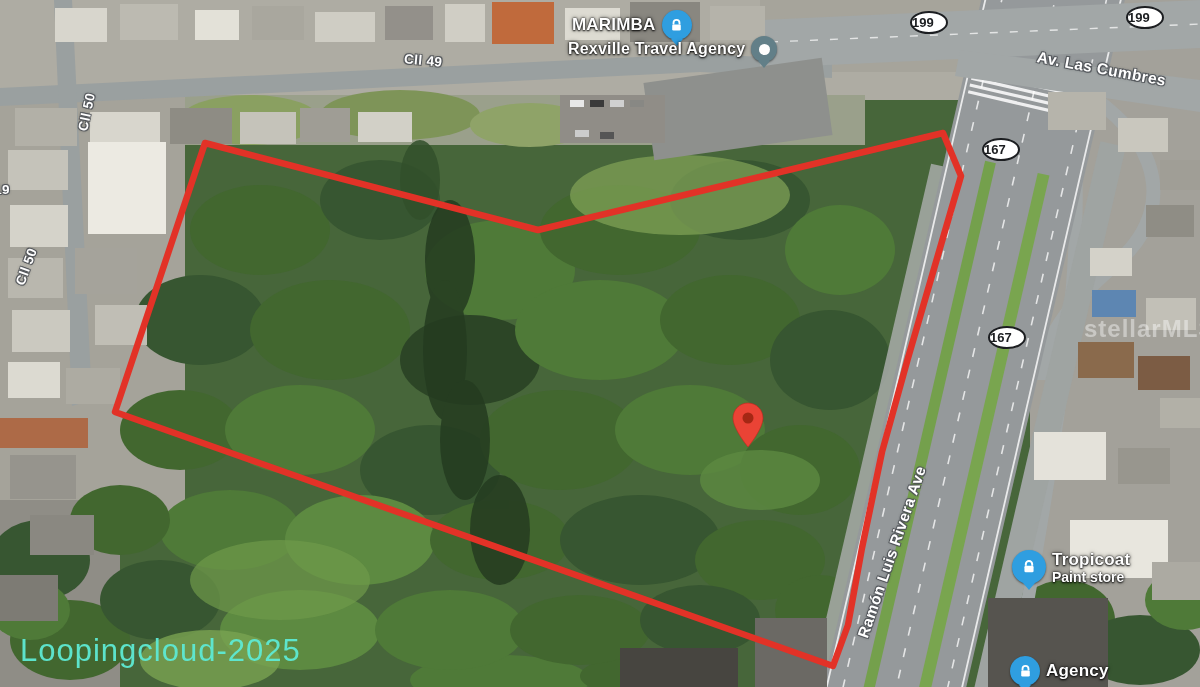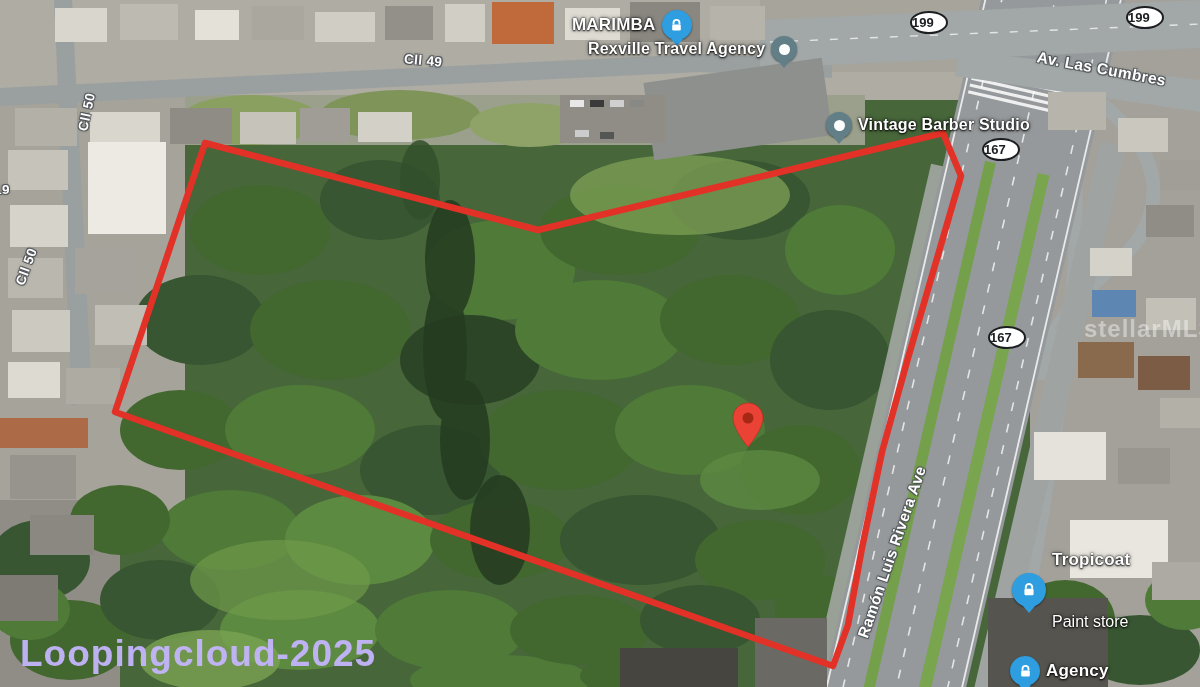--- a/index.html
+++ b/index.html
@@ -11,21 +11,21 @@
   .layer{position:absolute;left:0;top:0;width:1200px;height:687px;pointer-events:none;}
 
   
   .poi{
     position:absolute;display:flex;align-items:center;gap:6px;
     color:#fff;font-weight:bold;
     text-shadow:0 1px 2px rgba(0,0,0,.85),0 0 2px rgba(0,0,0,.9),0 0 4px rgba(0,0,0,.6);
     white-space:nowrap;
   }
   .poi .txt{font-size:16px;letter-spacing:.2px;}
-  .poi .txt2{font-size:16px;font-weight:normal;line-height:1.05;margin-top:44px;}
+  .poi .txt2{font-size:14px;font-weight:bold;line-height:1.05;}
   .street{
     position:absolute;color:#fff;font-weight:bold;font-size:13.5px;white-space:nowrap;
     text-shadow:-1px -1px 0 rgba(80,84,88,.85),1px -1px 0 rgba(80,84,88,.85),
       -1px 1px 0 rgba(80,84,88,.85),1px 1px 0 rgba(80,84,88,.85),0 0 3px rgba(50,54,58,.8);
     transform-origin:center center;letter-spacing:.4px;
   }
   .street.big{font-size:15.5px;}
   .shield{
     position:absolute;width:38px;height:23px;background:#fff;border:2px solid #1c1e21;
     border-radius:50%;display:flex;align-items:center;
@@ -38,22 +38,22 @@
   .pin-blue{width:30px;height:30px;background:#2f9ee0;box-shadow:0 1px 2px rgba(0,0,0,.5);}
   .pin-blue::after{border-top:7px solid #2f9ee0;}
   .pin-blue.lg{width:34px;height:34px;}
   .pin-gray{width:26px;height:26px;background:#627f88;box-shadow:0 1px 2px rgba(0,0,0,.5);}
   .pin-gray::after{border-top:7px solid #627f88;}
   .pin-gray .dot{width:11px;height:11px;border-radius:50%;background:#fdfdfd;}
   .marker{position:absolute;}
 
   
   .wm-left{
-    position:absolute;left:20px;top:633px;font-size:37px;font-weight:bold;
-    color:#c4b5fd;letter-spacing:1px;opacity:.95;
+    position:absolute;left:20px;top:633px;font-size:31px;font-weight:normal;
+    color:#5eead4;letter-spacing:1px;opacity:.95;
   }
   .wm-right{
     position:absolute;left:1084px;top:315px;font-size:24px;font-weight:bold;
     color:rgba(255,255,255,.42);letter-spacing:1px;
   }
 </style>
 </head>
 <body>
 
 <div class="map">
@@ -233,33 +233,27 @@
     <div class="poi" style="left:572px;top:10px;">
       <span class="txt" style="font-size:17px;">MARIMBA</span>
       <span class="pin pin-blue">
         <svg width="15" height="15" viewBox="0 0 14 14">
           <path d="M4.2 6V4.6a2.8 2.8 0 0 1 5.6 0V6" fill="none" stroke="#fff" stroke-width="1.7"></path>
           <rect x="3" y="6" width="8" height="5.6" rx="1.2" fill="#fff"></rect>
         </svg>
       </span>
     </div>
 
-    <div class="poi" style="left:588px;top:36px;">
+    <div class="poi" style="left:568px;top:36px;">
       <span class="txt">Rexville Travel Agency</span>
       <span class="pin pin-gray">
           <span class="dot"></span>
         </span>
     </div>
 
-    <div class="poi" style="left:826px;top:112px;">
-      <span class="pin pin-gray">
-          <span class="dot"></span>
-        </span>
-      <span class="txt">Vintage Barber Studio</span>
-    </div>
 
     <div class="poi" style="left:1012px;top:550px;">
       <span class="pin pin-blue lg">
         <svg width="16" height="16" viewBox="0 0 14 14">
           <path d="M4.2 6V4.6a2.8 2.8 0 0 1 5.6 0V6" fill="none" stroke="#fff" stroke-width="1.7"></path>
           <rect x="3" y="6" width="8" height="5.6" rx="1.2" fill="#fff"></rect>
         </svg>
       </span>
       <span style="display:flex;flex-direction:column;">
         <span class="txt" style="font-size:17px;">Tropicoat</span>

